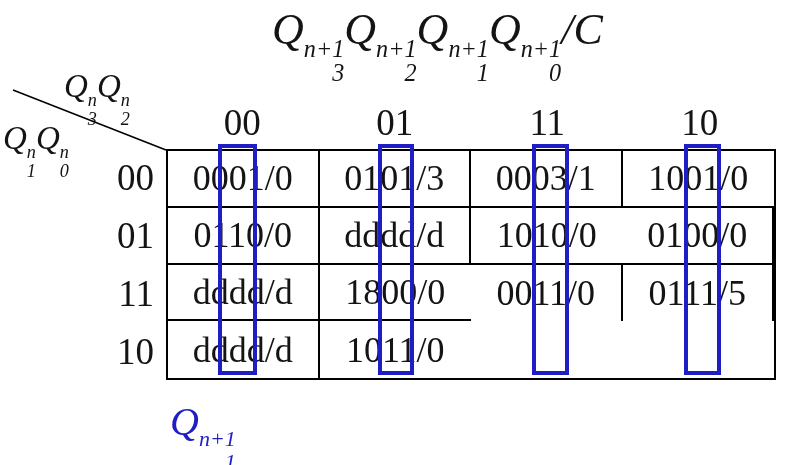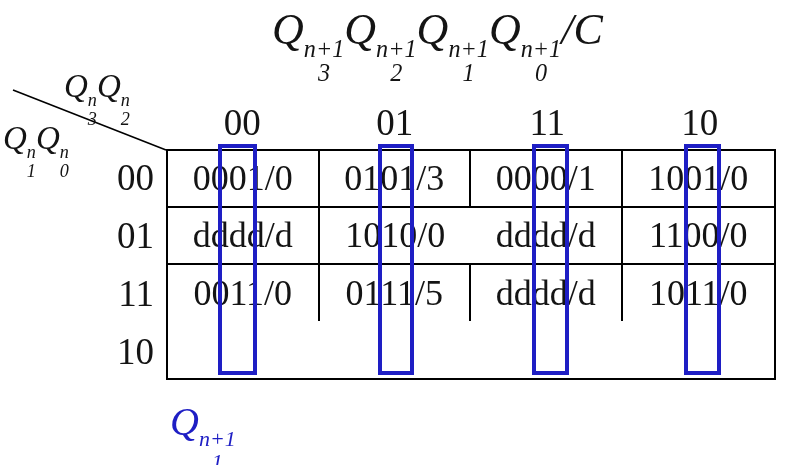--- a/index.html
+++ b/index.html
@@ -10,21 +10,21 @@
     width: 791px; height: 465px;
     background: #ffffff;
     font-family: "Liberation Serif", "DejaVu Serif", serif;
     color: var(--ink);
     overflow: hidden;
   }
   
   .term { display: inline-block; white-space: nowrap; }
   .tb { font-style: italic; }
   .ss {
-    display: inline-flex; flex-direction: column; align-items: center;
+    display: inline-flex; flex-direction: column; align-items: flex-end;
     font-size: 0.55em; line-height: 1.02; vertical-align: -0.52em;
     font-style: italic; letter-spacing: 0;
   }
   .sp, .sb { display: block; }
   
   .title {
     position: absolute; left: 272px; top: 4px;
     font-size: 44px; white-space: nowrap;
   }
   .title .suffix { font-style: italic; }
@@ -134,28 +134,30 @@
   <div class="row-headers">
     <span>00</span>
     <span>01</span>
     <span>11</span>
     <span>10</span>
   </div>
 
   <div class="kmap">
     <div class="cell">0001/0</div>
     <div class="cell">0101/3</div>
-    <div class="cell">0000/1</div>
+    <div class="cell">0003/1</div>
     <div class="cell last-col">1001/0</div>
 
+    <div class="cell">0110/0</div>
     <div class="cell">dddd/d</div>
     <div class="cell last-col">1010/0</div>
 
+    <div class="cell">0100/0</div>
     <div class="cell">dddd/d</div>
-    <div class="cell last-col">1100/0</div>
+    <div class="cell last-col">1800/0</div>
 
     <div class="cell last-row">0011/0</div>
     <div class="cell last-row">0111/5</div>
     <div class="cell last-row">dddd/d</div>
     <div class="cell last-col last-row">1011/0</div>
   </div>
 
   <div class="hl hl0"></div>
   <div class="hl hl1"></div>
   <div class="hl hl2"></div>

